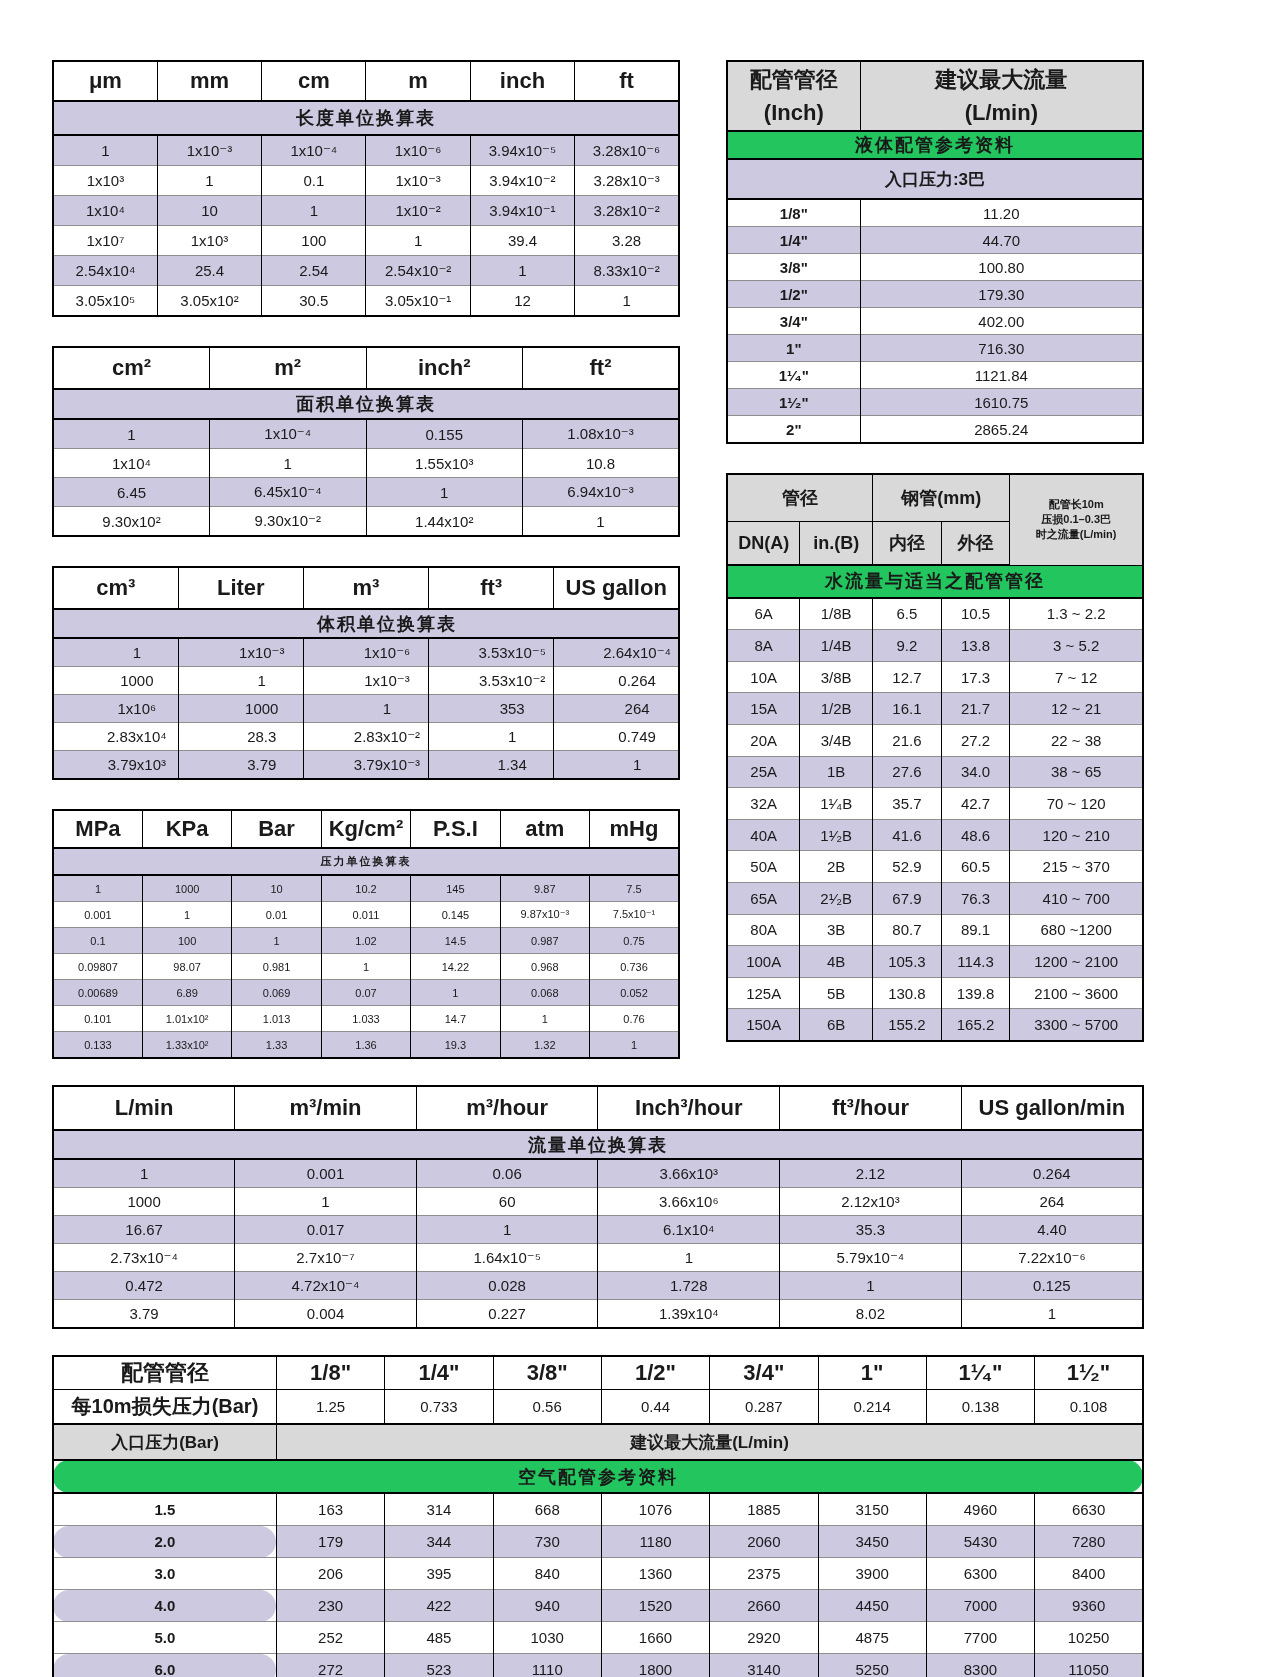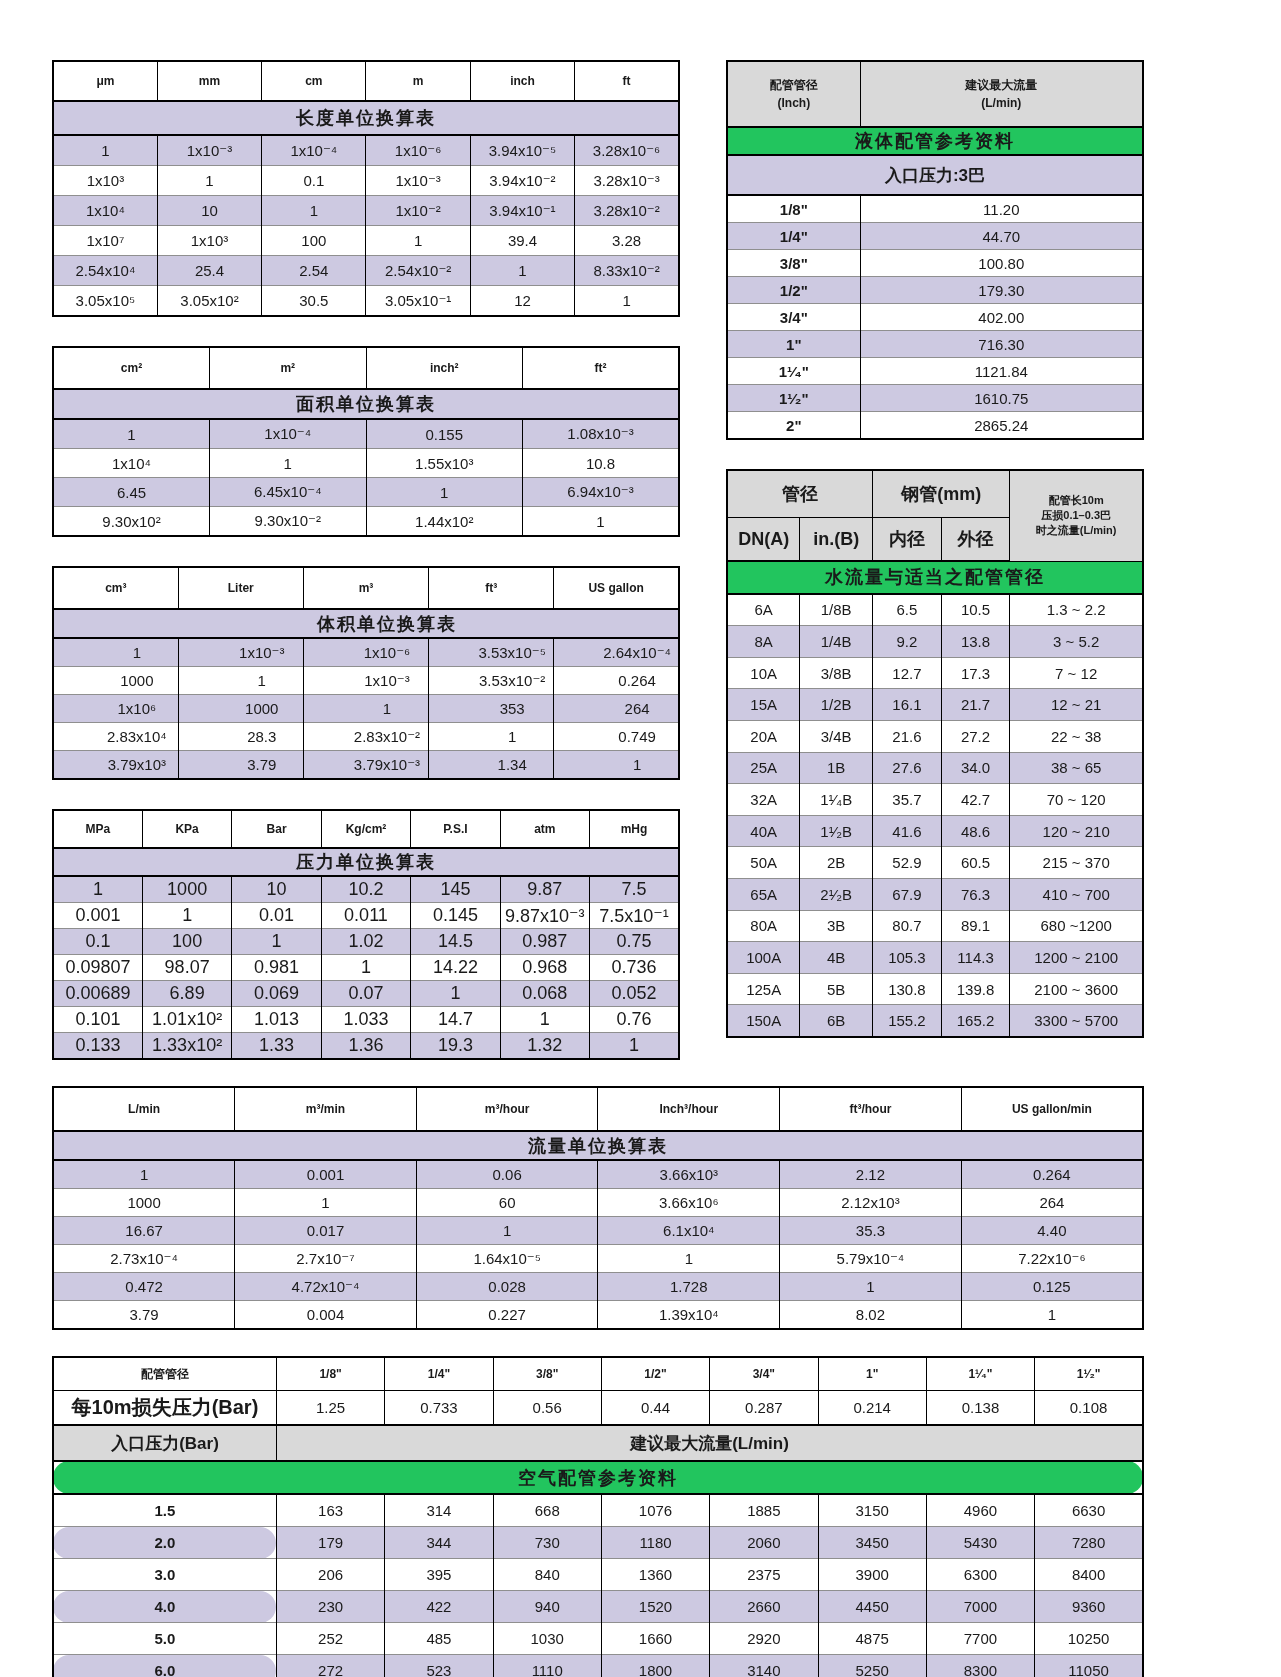--- a/index.html
+++ b/index.html
@@ -23,33 +23,33 @@
     font-size:15px;font-weight:normal;
     padding:1px 2px;height:27px;
     overflow:hidden;white-space:pre-line;
   }
   tr>td:first-child,tr>th:first-child{border-left:none;}
   .title-row td{
     background:#22c55e;font-weight:bold;font-size:18px;
     border-bottom:2.5px solid #000;border-top:none;height:30px;
     letter-spacing:2px;
   }
-  thead th{font-weight:bold;font-size:12px;}
+  thead th{font-weight:bold;font-size:22px;}
   thead tr:last-child th{border-bottom:2.5px solid #000;}
   
   .alt-odd  tbody tr:nth-child(odd)  td{background:#cdc9e1;}
   .alt-even tbody tr:nth-child(even) td{background:#cdc9e1;}
   
   .t-length thead th{height:36px;}
   .t-area  thead th{height:38px;}
   .t-area  tbody td{height:26px;}
   .t-volume thead th{height:38px;}
   .t-volume tbody td{height:25px;padding-left:44px;}
   .t-pressure thead th{height:34px;}
-  .t-pressure tbody td{height:23px;font-size:18px;}
+  .t-pressure tbody td{height:23px;font-size:11px;}
   .t-flow thead th{height:40px;}
   .t-flow tbody td{height:25px;margin-top:12px;}
   .t-liquid .subtitle-row td{height:36px;font-size:17px;border-bottom:2px solid #000;background:#fff;}
   .t-liquid thead th{background:#d9d9d9;height:62px;line-height:1.5;border-bottom:2.5px solid #1a2b50;}
   .t-liquid tbody td{height:24px;}
   .t-liquid tbody td:first-child{font-weight:bold;}
   .t-water thead th{background:#d9d9d9;}
   .t-water .group-row th{height:44px;font-size:18px;border-bottom:1.5px solid #000;margin-left:8px;}
   .t-water .sub-row th{height:40px;font-size:18px;}
   .t-water th.small-note{font-size:11px;font-weight:bold;line-height:1.35;letter-spacing:0;}

